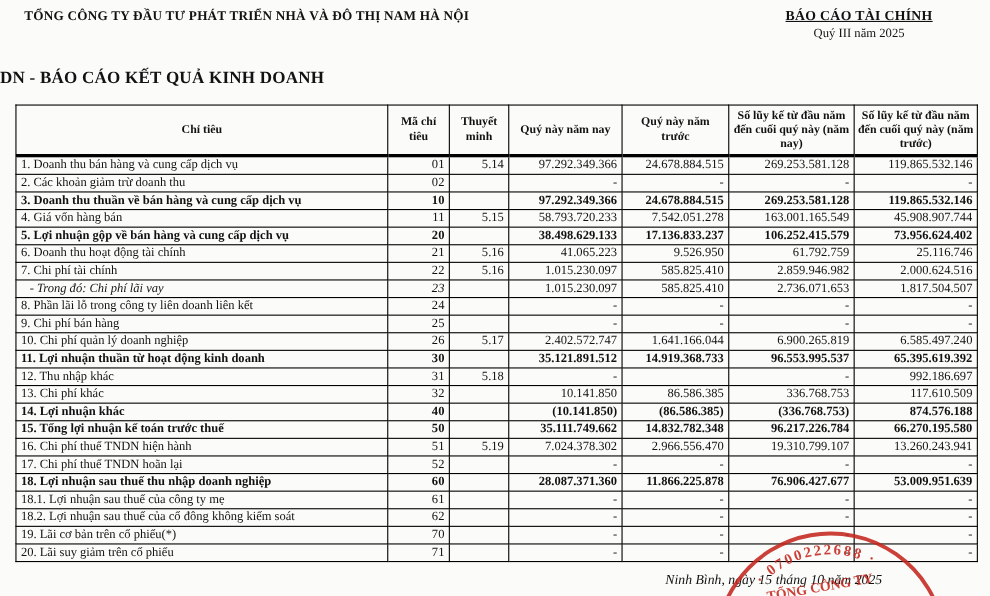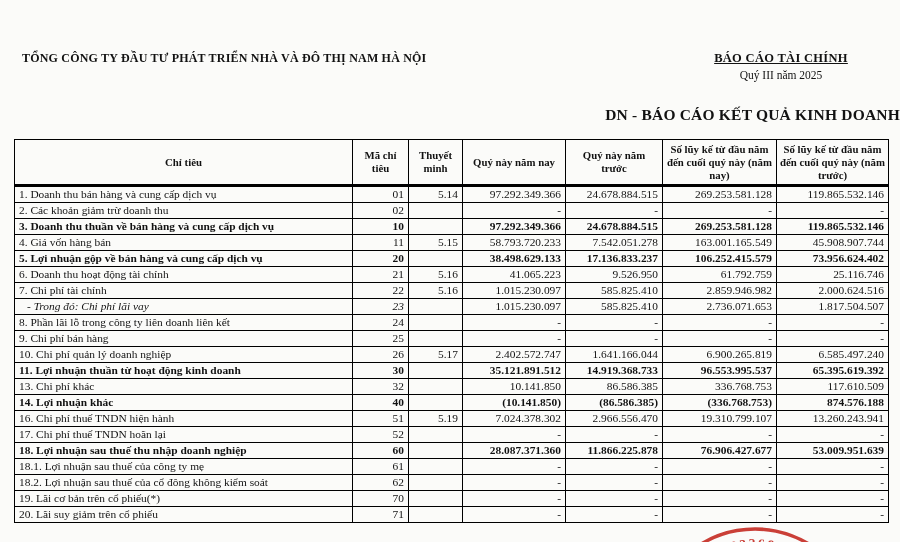--- a/index.html
+++ b/index.html
@@ -4,36 +4,36 @@
 <style>
   * { margin: 0; padding: 0; box-sizing: border-box; }
   html, body { width: 900px; height: 542px; }
   body {
     font-family: "Liberation Serif", "DejaVu Serif", serif;
     background: #fbfbf9;
     color: #121212;
     position: relative;
     overflow: hidden;
   }
-  .page { position: absolute; inset: 0; margin-top: 44px; }
+  .page { position: absolute; inset: 0; }
 
   
   .hdr-left { position: absolute; left: 22px; top: 7px; }
   .company { font-weight: bold; font-size: 12px; letter-spacing: .2px; }
   .address { font-size: 11.5px; margin-top: 4px; }
 
   .hdr-right { position: absolute; right: 14px; top: 7px; text-align: center; width: 210px; }
   .report-type { font-weight: bold; font-size: 12.5px; letter-spacing: .3px; text-decoration: underline; }
   .period { font-size: 11.5px; margin-top: 3px; }
   .form-no { font-size: 11.5px; font-style: italic; margin-top: 5px; padding-left: 55px; }
 
   
   .doc-title {
     position: absolute; top: 62px; left: 0; width: 100%;
-    text-align: right; font-weight: bold; font-size: 15.5px; letter-spacing: .2px;
+    text-align: left; font-weight: bold; font-size: 15.5px; letter-spacing: .2px;
   }
 
   
   table {
     position: absolute; top: 95px; left: 14px;
     width: 874px; border-collapse: collapse; table-layout: fixed;
   }
   th, td { border: 1px solid #000; }
   thead th {
     font-weight: bold; font-size: 10.8px; line-height: 13px;
@@ -199,36 +199,54 @@
         <tr class="style-bold">
       <td class="c-label">11. Lợi nhuận thuần từ hoạt động kinh doanh</td>
       <td class="c-code">30</td>
       <td class="c-note"></td>
       <td class="c-num">35.121.891.512</td>
       <td class="c-num">14.919.368.733</td>
       <td class="c-num">96.553.995.537</td>
       <td class="c-num">65.395.619.392</td>
     </tr>
         <tr class="style-normal">
+      <td class="c-label">12. Thu nhập khác</td>
+      <td class="c-code">31</td>
+      <td class="c-note">5.18</td>
+      <td class="c-num">-</td>
+      <td class="c-num"></td>
+      <td class="c-num">-</td>
+      <td class="c-num">992.186.697</td>
+    </tr>
+        <tr class="style-normal">
       <td class="c-label">13. Chi phí khác</td>
       <td class="c-code">32</td>
       <td class="c-note"></td>
       <td class="c-num">10.141.850</td>
       <td class="c-num">86.586.385</td>
       <td class="c-num">336.768.753</td>
       <td class="c-num">117.610.509</td>
     </tr>
         <tr class="style-bold">
       <td class="c-label">14. Lợi nhuận khác</td>
       <td class="c-code">40</td>
       <td class="c-note"></td>
       <td class="c-num">(10.141.850)</td>
       <td class="c-num">(86.586.385)</td>
       <td class="c-num">(336.768.753)</td>
       <td class="c-num">874.576.188</td>
+    </tr>
+        <tr class="style-bold">
+      <td class="c-label">15. Tổng lợi nhuận kế toán trước thuế</td>
+      <td class="c-code">50</td>
+      <td class="c-note"></td>
+      <td class="c-num">35.111.749.662</td>
+      <td class="c-num">14.832.782.348</td>
+      <td class="c-num">96.217.226.784</td>
+      <td class="c-num">66.270.195.580</td>
     </tr>
         <tr class="style-normal">
       <td class="c-label">16. Chi phí thuế TNDN hiện hành</td>
       <td class="c-code">51</td>
       <td class="c-note">5.19</td>
       <td class="c-num">7.024.378.302</td>
       <td class="c-num">2.966.556.470</td>
       <td class="c-num">19.310.799.107</td>
       <td class="c-num">13.260.243.941</td>
     </tr>

